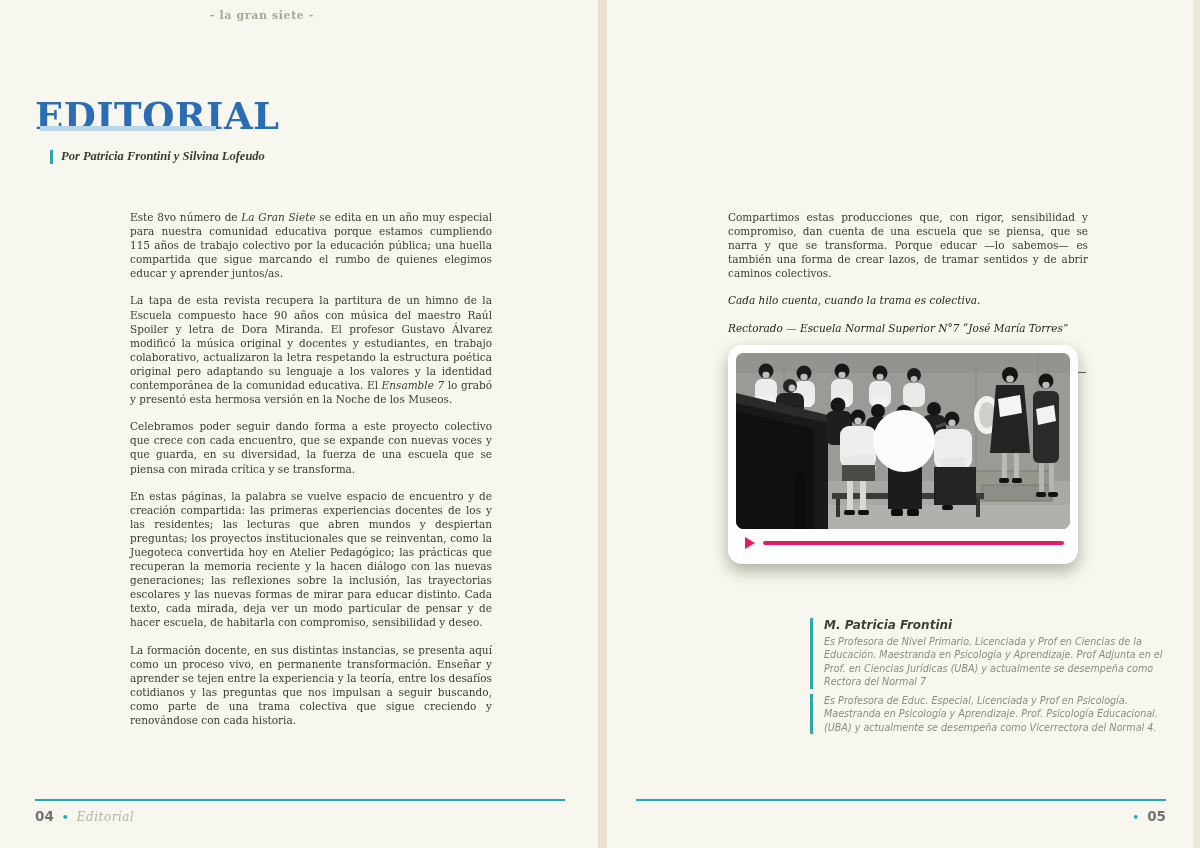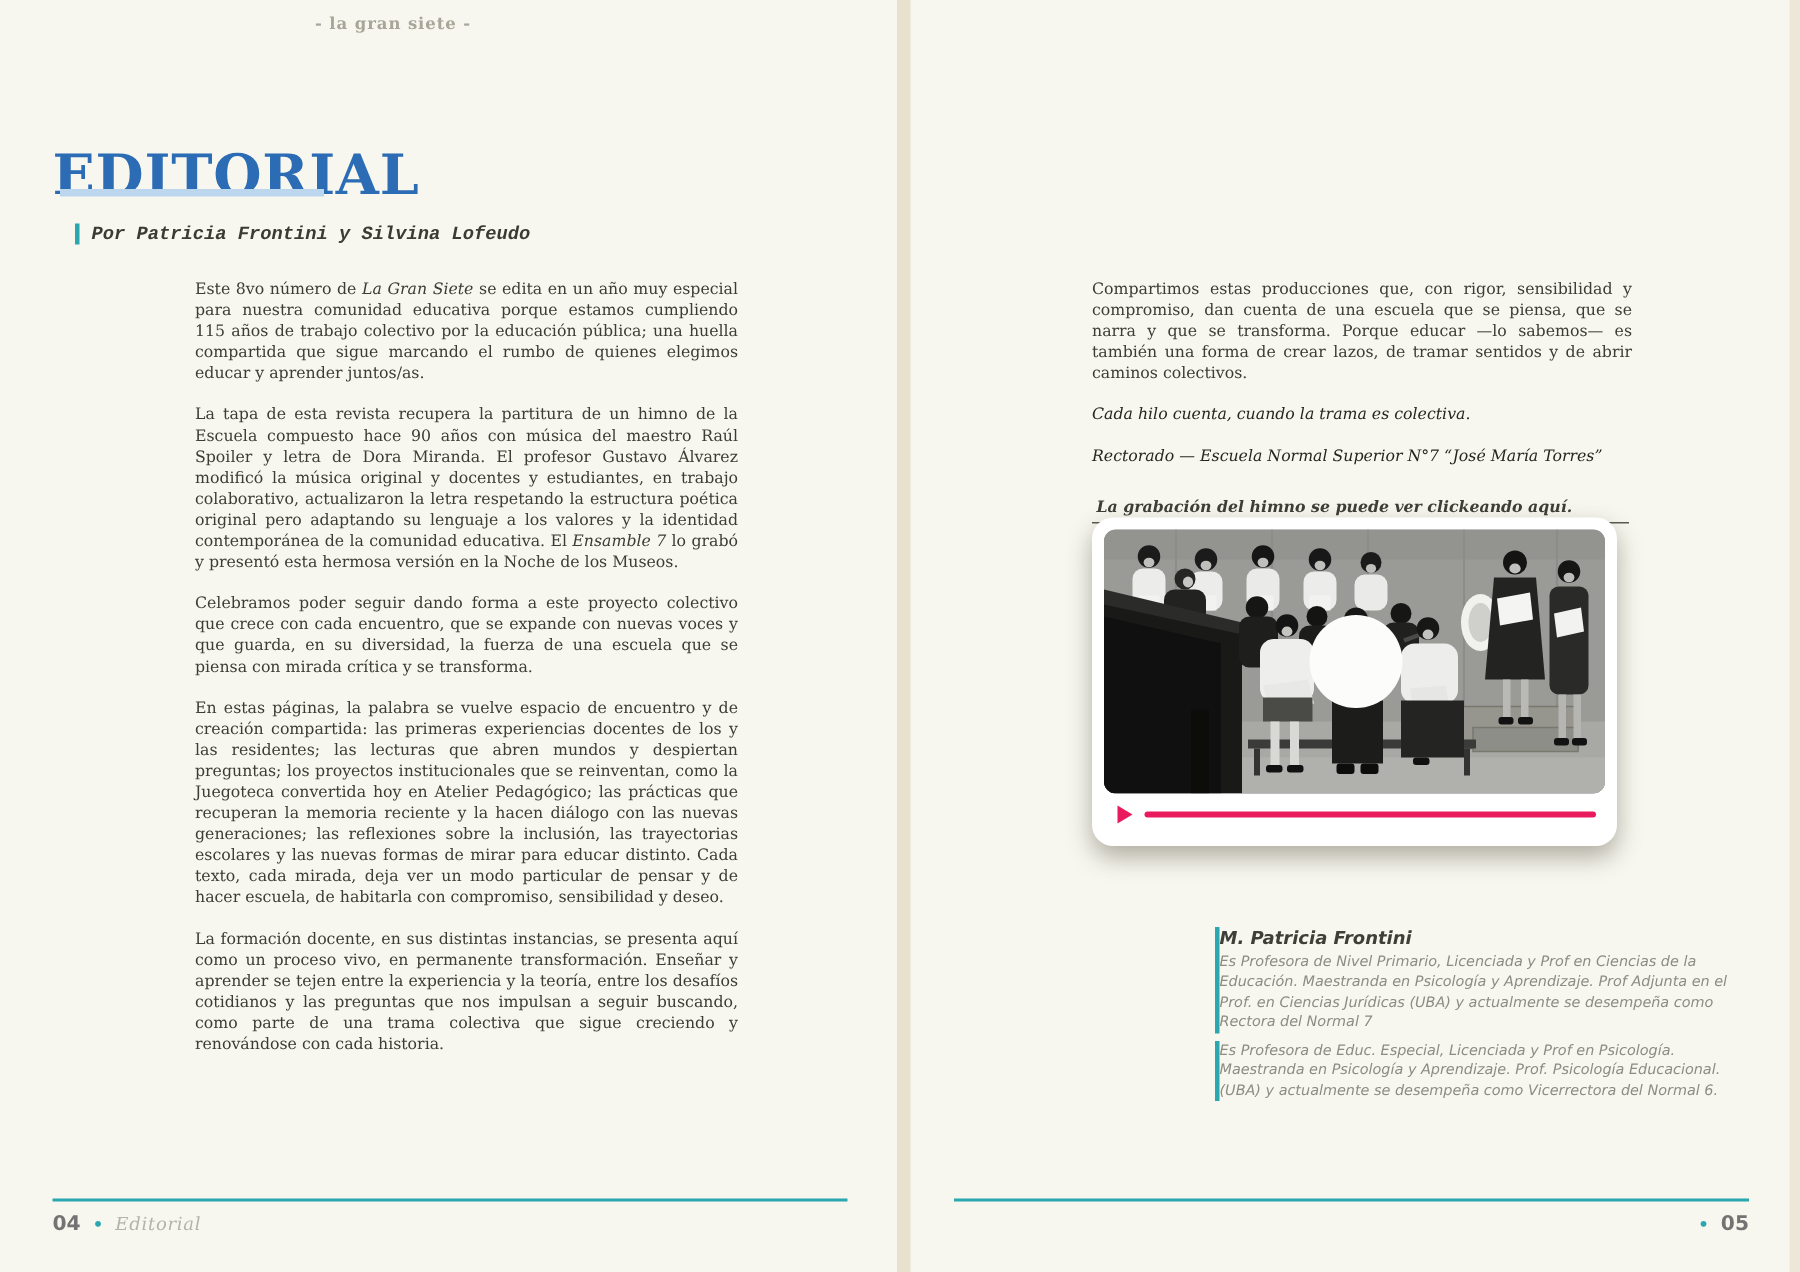--- a/index.html
+++ b/index.html
@@ -9,25 +9,25 @@
   .page-edge{position:absolute;left:1193px;top:0;width:7px;height:848px;background:#EDE7D7;}
 
   .mag-title{position:absolute;left:0;top:9px;width:492px;text-align:center;
              font-weight:bold;font-size:11px;color:#A7A699;letter-spacing:.6px;padding-left:16px;}
 
   .editorial-title{position:absolute;left:35px;top:94px;font-size:37px;font-weight:bold;
                    color:#2B6CB5;letter-spacing:.5px;}
   .title-underline{position:absolute;left:40px;top:126px;width:176px;height:5px;background:#BCD7ED;}
 
   .byline{position:absolute;left:50px;top:149px;display:flex;align-items:center;gap:8px;
-          font-family:Liberation Mono, monospace;font-style:italic;font-weight:bold;
+          font-family:Liberation Serif, serif;font-style:italic;font-weight:bold;
           font-size:12.5px;color:#3B3B35;}
   .accent-bar{width:3px;height:14px;background:#2BA8AF;flex:0 0 auto;}
 
-  .body-col{position:absolute;color:#3C3C36;}
+  .body-col{position:absolute;color:#3C3C36;margin-top:24px;}
   .body-col p{margin:0 0 13px;font-size:10.5px;line-height:14.1px;text-align:justify;}
   .it{font-style:italic;}
   .col-left{left:130px;top:186px;width:362px;}
   .col-right{left:728px;top:186px;width:360px;}
 
   .emphasis{font-weight:normal;font-style:italic;font-size:12.2px;color:#26261F;
             margin:0 0 10px;line-height:15px;}
   .emphasis-block{margin-top:6px;}
 
   .video-caption{margin-top:21px;padding-left:3px;font-weight:bold;font-style:italic;
@@ -37,21 +37,21 @@
   .video-card{position:absolute;left:728px;top:345px;width:350px;height:219px;background:#FFFFFF;
               border-radius:14px;box-shadow:0 7px 16px rgba(70,62,45,.40);
               padding:8px 8px 0;box-sizing:border-box;}
   .video-photo{width:334px;height:176px;border-radius:8px;overflow:hidden;background:#9A9A97;}
   .video-photo svg{display:block;}
   .video-controls{height:27px;display:flex;align-items:center;gap:8px;padding:0 6px 0 9px;}
   .play-icon{width:0;height:0;border-left:10px solid #EA1A5F;
              border-top:6px solid transparent;border-bottom:6px solid transparent;}
   .progress-bar{flex:1;height:4px;background:#EA1A5F;border-radius:2px;}
 
-  .bio{position:absolute;left:810px;width:356px;border-left:3px solid #2BA8AF;
+  .bio{position:absolute;left:810px;width:356px;border-left:3px solid #2BA8AF;padding-left:11px;
        box-sizing:border-box;font-family:"DejaVu Sans",sans-serif;font-style:italic;}
   .bio-1{top:618px;}
   .bio-2{top:694px;}
   .bio-name{font-weight:bold;font-size:12px;color:#3F3F3A;margin-bottom:3px;}
   .bio-text{font-size:9.6px;line-height:13.4px;color:#8C8C85;}
 
   .footer-rule{position:absolute;top:799px;width:530px;border:none;border-top:2px solid #2BA8AF;margin:0;}
   .fr-left{left:35px;}
   .fr-right{left:636px;}
   .footer-left{position:absolute;left:35px;top:808px;display:flex;align-items:baseline;gap:8px;
@@ -222,21 +222,21 @@
       <div class="play-icon"></div>
       <div class="progress-bar"></div>
     </div>
   </div>
 
   <div class="bio bio-1">
     <div class="bio-name">M. Patricia Frontini</div>
     <div class="bio-text">Es Profesora de  Nivel Primario, Licenciada y Prof en Ciencias de la Educación. Maestranda en Psicología y Aprendizaje. Prof Adjunta en el Prof. en Ciencias Jurídicas (UBA) y actualmente se desempeña como Rectora del Normal 7</div>
   </div>
   <div class="bio bio-2">
-    <div class="bio-text">Es Profesora de  Educ. Especial, Licenciada y Prof en Psicología. Maestranda en Psicología y Aprendizaje. Prof. Psicología Educacional. (UBA) y actualmente se desempeña como Vicerrectora  del Normal 6.</div>
+    <div class="bio-text">Es Profesora de  Educ. Especial, Licenciada y Prof en Psicología. Maestranda en Psicología y Aprendizaje. Prof. Psicología Educacional. (UBA) y actualmente se desempeña como Vicerrectora  del Normal 4.</div>
   </div>
 
   <hr class="footer-rule fr-left">
   <hr class="footer-rule fr-right">
   <div class="footer-left">
     <span class="page-num">04</span>
     <span class="footer-bullet">•</span>
     <span class="footer-section">Editorial</span>
   </div>
   <div class="footer-right">

